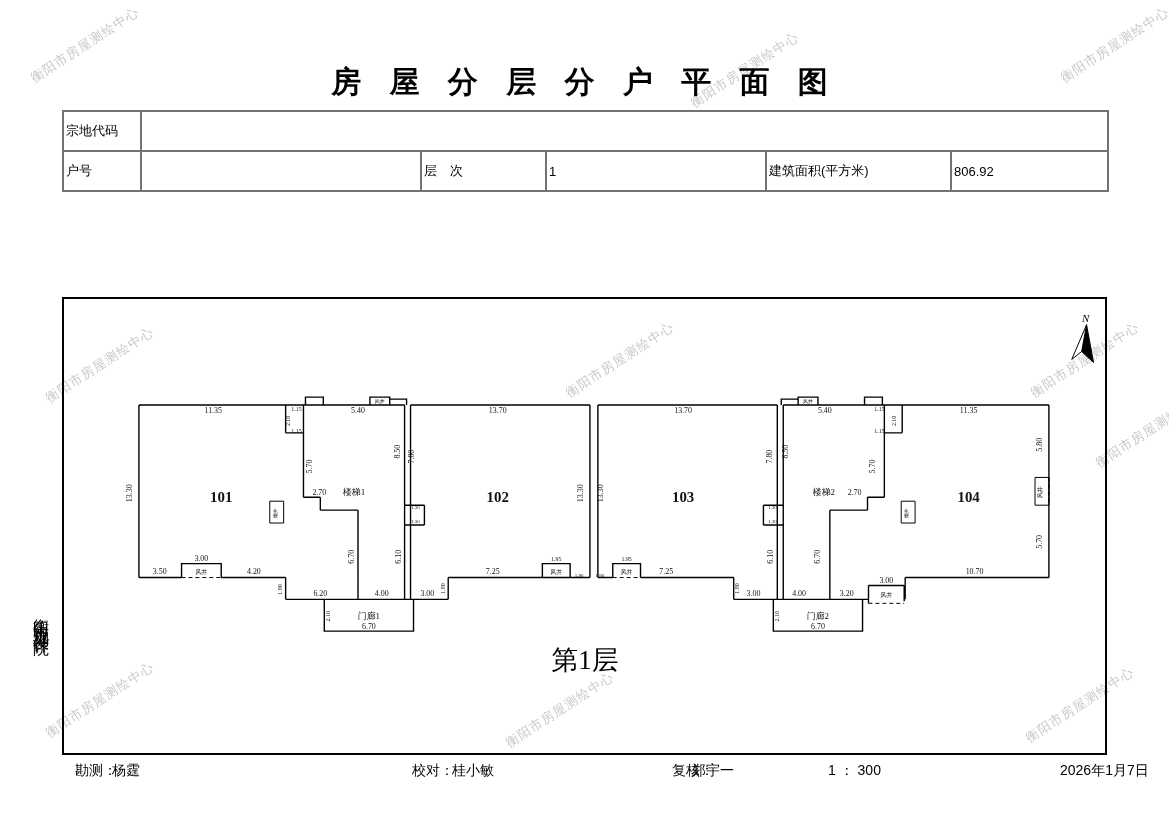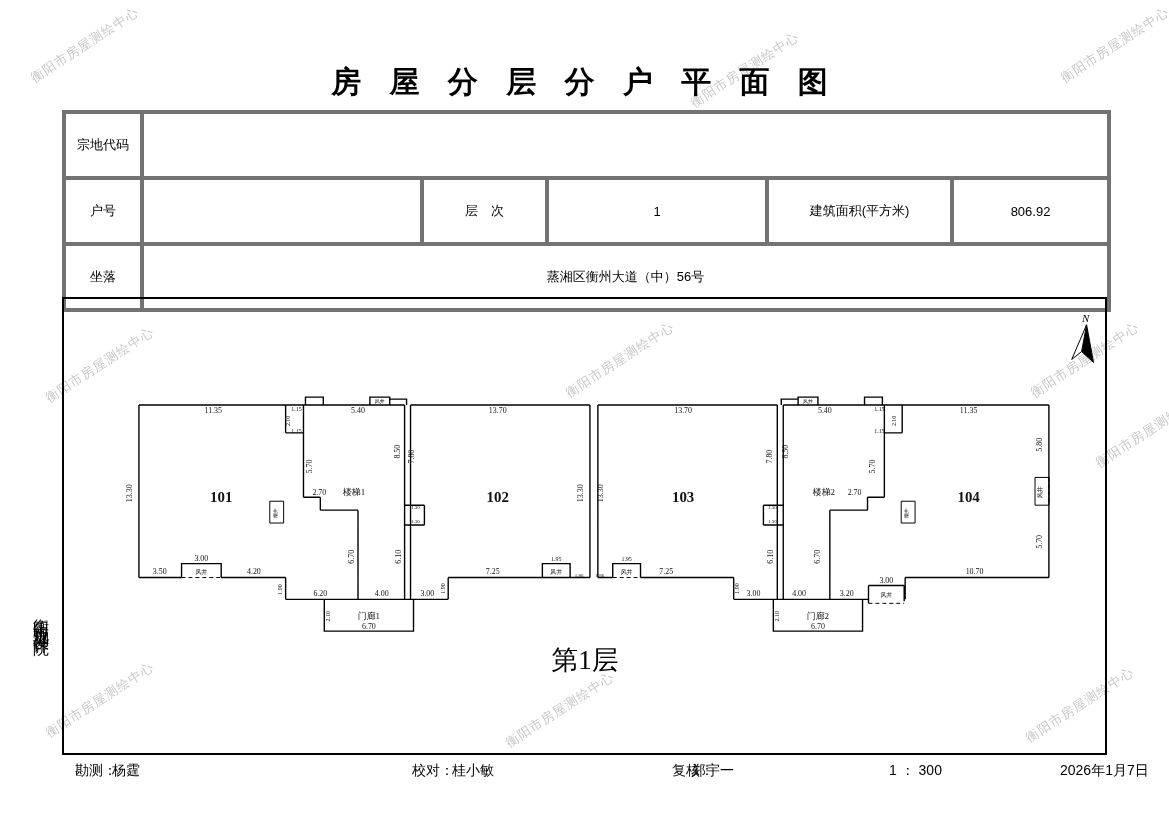--- a/index.html
+++ b/index.html
@@ -7,21 +7,21 @@
         font-family:"Liberation Sans",sans-serif;color:#000;}
   
   .wm{position:absolute;white-space:nowrap;color:#b9b9b9;opacity:.8;font-size:13px;
       letter-spacing:1px;transform:translate(-50%,-50%) rotate(-33deg);pointer-events:none;}
   
   .title{position:absolute;left:0;top:62px;width:100%;text-align:center;margin:0;
          font-size:30px;font-weight:bold;letter-spacing:10px;font-family:"Liberation Sans",sans-serif;}
   
   table.info{position:absolute;left:62px;top:110px;width:1045px;border-collapse:collapse;
              table-layout:fixed;font-size:13px;}
-  table.info td{border:4px solid #737373;height:30px;text-align:center;padding:16px 2px;
+  table.info td{border:2px solid #737373;height:30px;text-align:left;padding:4px 2px;
                 overflow:hidden;white-space:nowrap;}
   table.info{border:2px solid #000;}
   
   .plan-box{position:absolute;left:62px;top:297px;width:1045px;height:458px;
             border:2px solid #000;box-sizing:border-box;}
   .plan-box svg{position:absolute;left:0;top:0;width:100%;height:100%;}
   .wall{fill:none;stroke:#000;stroke-width:1.4;}
   .wall.thin{stroke-width:1;}
   .wall.dashed{stroke-width:1;stroke-dasharray:4,3;}
   #dim-layer text{font-family:"Liberation Serif",serif;fill:#111;}
@@ -69,24 +69,20 @@
       <td>宗地代码</td>
       <td colspan="5"></td>
     </tr>
     <tr>
       <td>户号</td>
       <td></td>
       <td>层　次</td>
       <td>1</td>
       <td>建筑面积(平方米)</td>
       <td>806.92</td>
-    </tr>
-    <tr>
-      <td>坐落</td>
-      <td colspan="5">蒸湘区衡州大道（中）56号</td>
     </tr>
   </tbody>
     </table>
 
   <div class="plan-box">
     <svg viewBox="62 297 1045 458">
 
       <path class="wall" d="
         M135,404 H403 M135,404 V578
         M283,404 V432 M283,432 H301 M301,404 V432
@@ -208,17 +204,17 @@
 
   <div class="side-label">衡阳市规划设计院</div>
 
   <div class="footer">
     <span style="left:75px">勘测：</span>
     <span style="left:112px">杨霆</span>
     <span style="left:412px">校对：</span>
     <span style="left:452px">桂小敏</span>
     <span style="left:672px">复核：</span>
     <span style="left:692px">郑宇一</span>
-    <span style="left:889px">1 ： 300</span>
+    <span style="left:828px">1 ： 300</span>
     <span style="left:1060px">2026年1月7日</span>
   </div>
 
 </div>
 
 </body></html>

